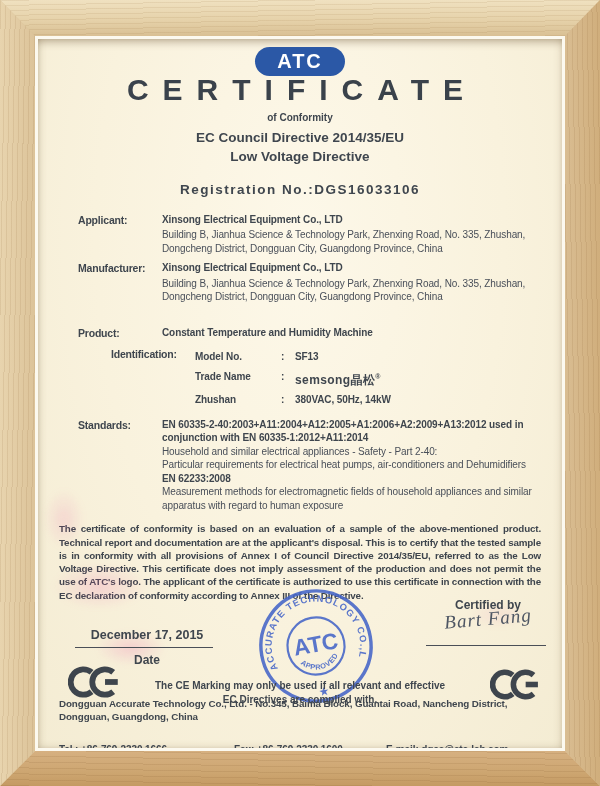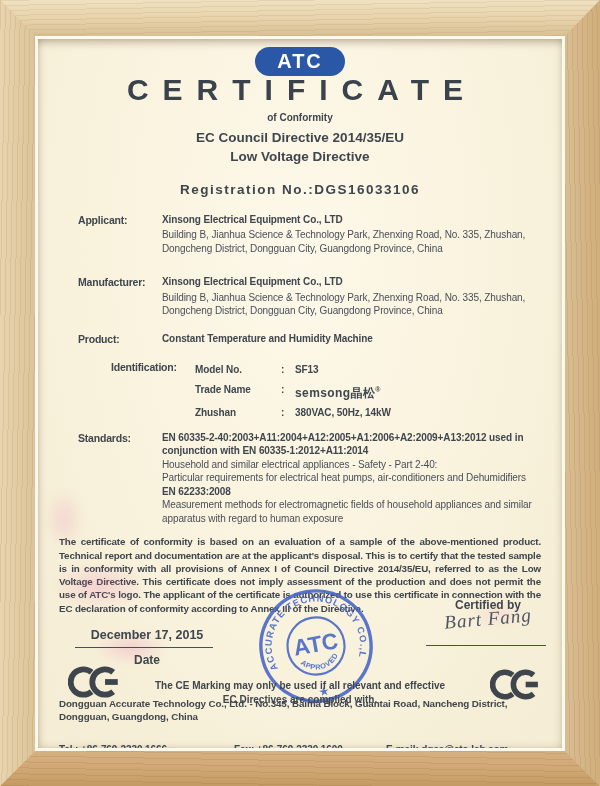--- a/index.html
+++ b/index.html
@@ -73,21 +73,21 @@
   }
   .subtitle { margin-top:5px; text-align:center; font-size:10px; font-weight:bold; }
   .directives { margin-top:6px; text-align:center; font-size:13.5px; font-weight:bold; line-height:1.4; }
   .registration { margin-top:15px; text-align:center; font-size:13.5px; font-weight:bold; letter-spacing:1.5px; }
 
   
   .fields { margin-top:16px; font-size:10px; letter-spacing:-.1px; line-height:1.35; }
   .frow { display:grid; grid-template-columns:84px 1fr; padding:0 21px 0 40px; }
   .frow .lab { font-weight:bold; font-size:10.5px; letter-spacing:-.2px; }
   .frow .val .bold { font-weight:bold; }
-  .mb9 { margin-bottom:20px; } .mb13 { margin-bottom:14px; } .mb14 { margin-bottom:14px; } .mb8 { margin-bottom:8px;margin-left:33px; }
+  .mb9 { margin-bottom:6px; } .mb13 { margin-bottom:22px; } .mb14 { margin-bottom:7px; } .mb8 { margin-bottom:8px;margin-left:33px; }
   .addr { margin-top:2px; color:#494f59; }
   .id-row { display:grid; grid-template-columns:86px 14px 1fr; line-height:20px; }
   .trade-logo { font-weight:bold; font-size:12px; letter-spacing:.4px; }
   .trade-logo sup { font-size:7px; }
   .std-line { color:#494f59; }
   .std-line.bold { color:#3f464e; }
 
   .declaration {
     margin-top:10px; padding:0 21px; text-align:justify;
     font-size:9.8px; font-weight:bold; letter-spacing:-.15px; line-height:1.35; color:#3e454d;

